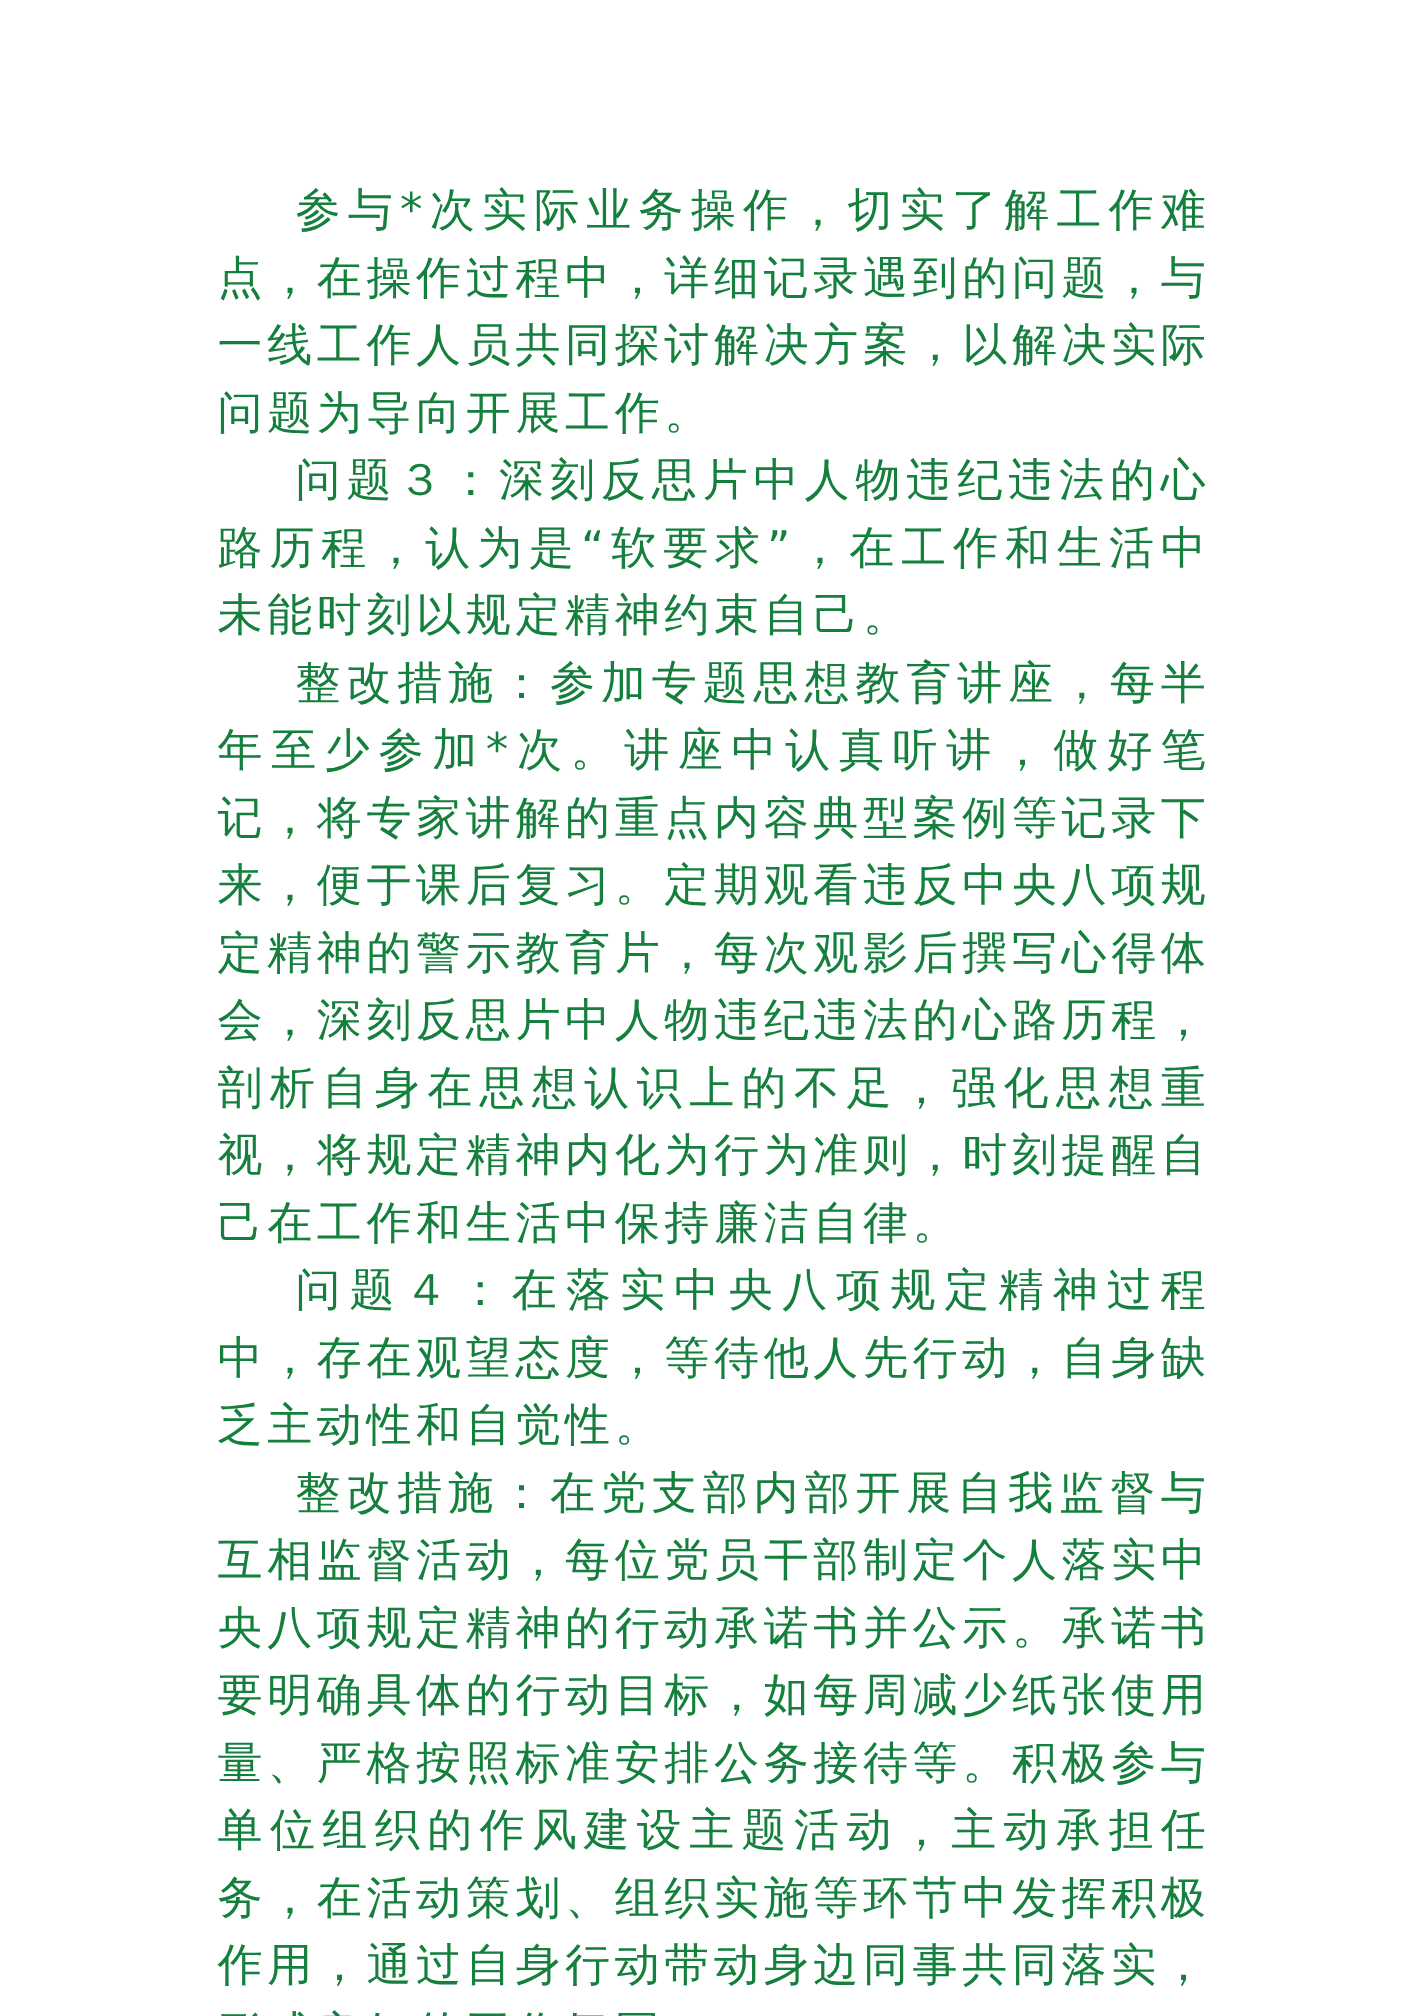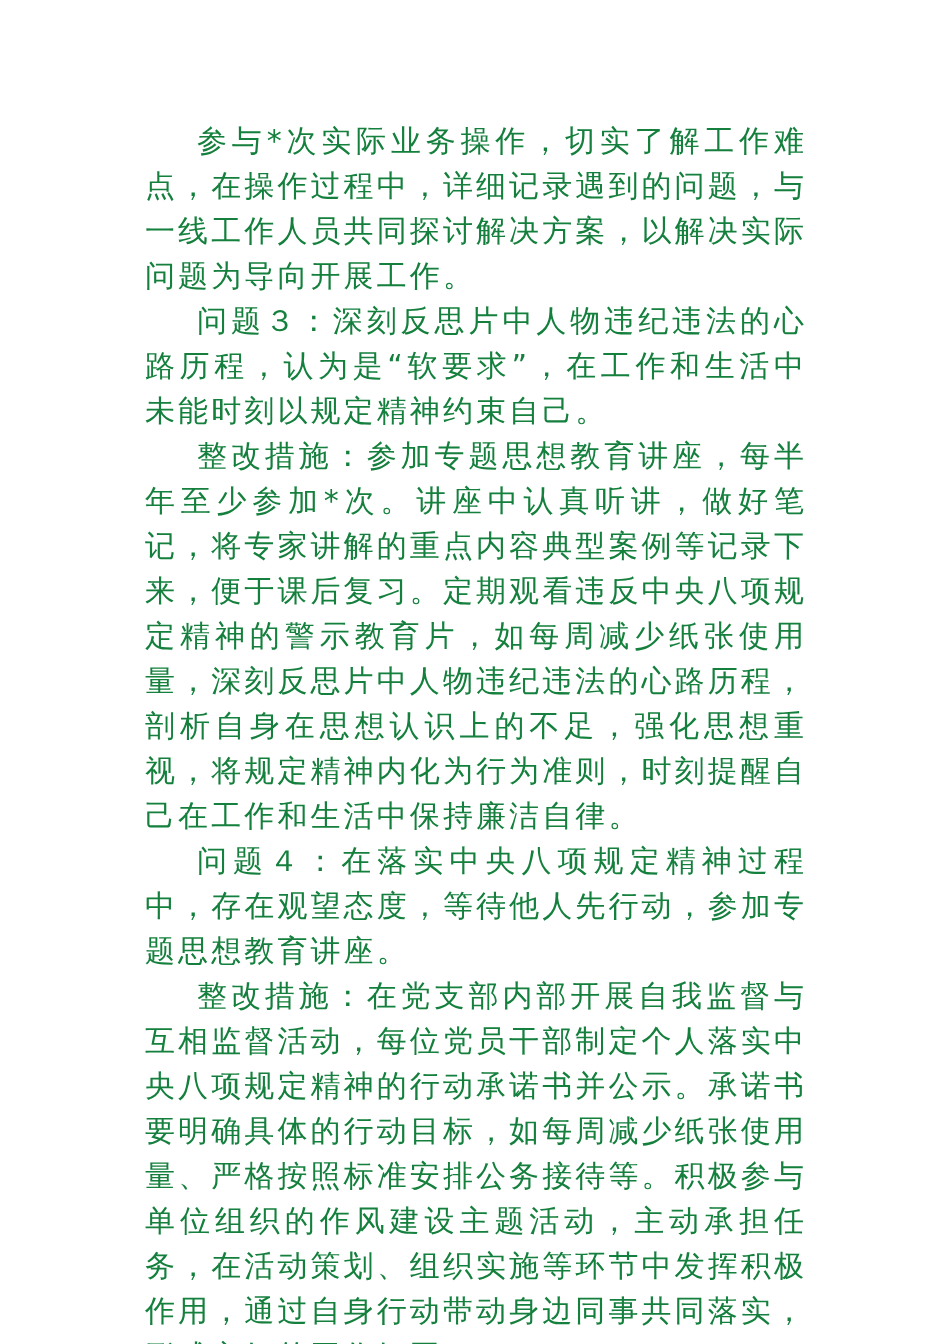--- a/index.html
+++ b/index.html
@@ -16,16 +16,16 @@
     color: #15803d;
   }
   .para { margin: 0; text-indent: 52px; text-align: justify; text-align-last: left; }
 </style>
 </head>
 <body>
 
 <div class="page">
   <p class="para">参与*次实际业务操作，切实了解工作难点，在操作过程中，详细记录遇到的问题，与一线工作人员共同探讨解决方案，以解决实际问题为导向开展工作。</p>
   <p class="para">问题３：深刻反思片中人物违纪违法的心路历程，认为是“软要求”，在工作和生活中未能时刻以规定精神约束自己。</p>
-  <p class="para">整改措施：参加专题思想教育讲座，每半年至少参加*次。讲座中认真听讲，做好笔记，将专家讲解的重点内容典型案例等记录下来，便于课后复习。定期观看违反中央八项规定精神的警示教育片，如每周减少纸张使用量，深刻反思片中人物违纪违法的心路历程，剖析自身在思想认识上的不足，强化思想重视，将规定精神内化为行为准则，时刻提醒自己在工作和生活中保持廉洁自律。</p>
-  <p class="para">问题４：在落实中央八项规定精神过程中，存在观望态度，等待他人先行动，参加专题思想教育讲座。</p>
+  <p class="para">整改措施：参加专题思想教育讲座，每半年至少参加*次。讲座中认真听讲，做好笔记，将专家讲解的重点内容典型案例等记录下来，便于课后复习。定期观看违反中央八项规定精神的警示教育片，每次观影后撰写心得体会，深刻反思片中人物违纪违法的心路历程，剖析自身在思想认识上的不足，强化思想重视，将规定精神内化为行为准则，时刻提醒自己在工作和生活中保持廉洁自律。</p>
+  <p class="para">问题４：在落实中央八项规定精神过程中，存在观望态度，等待他人先行动，自身缺乏主动性和自觉性。</p>
   <p class="para">整改措施：在党支部内部开展自我监督与互相监督活动，每位党员干部制定个人落实中央八项规定精神的行动承诺书并公示。承诺书要明确具体的行动目标，如每周减少纸张使用量、严格按照标准安排公务接待等。积极参与单位组织的作风建设主题活动，主动承担任务，在活动策划、组织实施等环节中发挥积极作用，通过自身行动带动身边同事共同落实，形成良好的工作氛围。</p>
 </div>
 
 </body></html>

